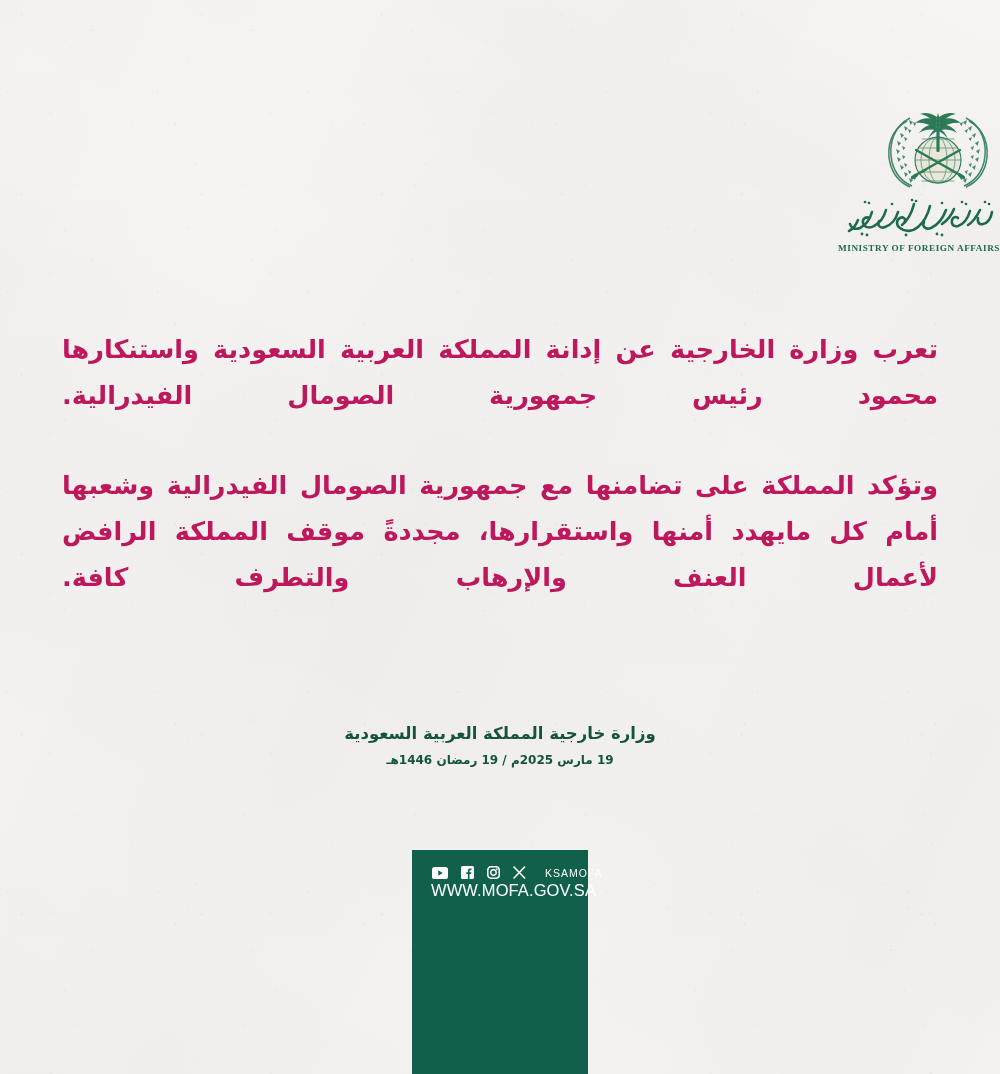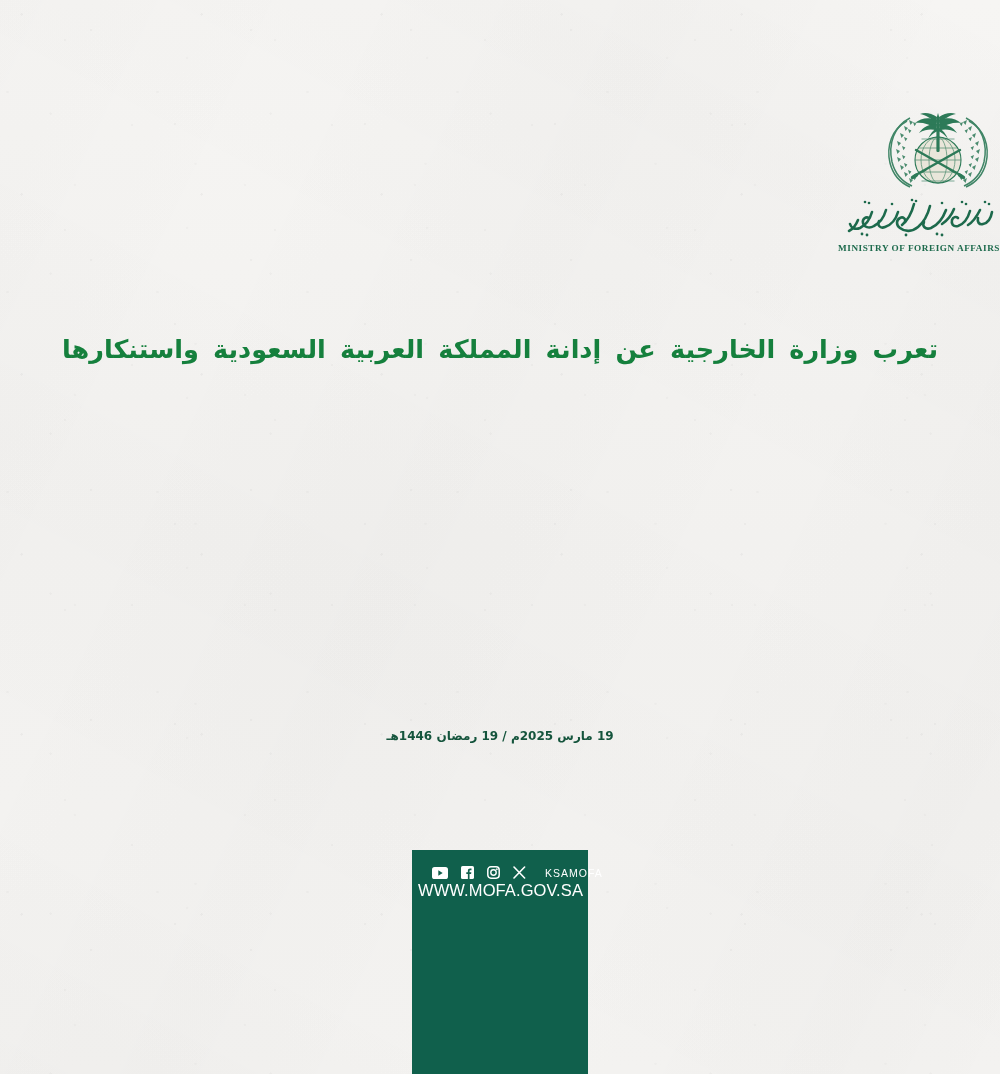--- a/index.html
+++ b/index.html
@@ -70,21 +70,21 @@
     top: 326px;
     right: 62px;
     left: 62px;
     text-align: justify;
     text-align-last: justify;
     direction: rtl;
   }
   .para {
     font-size: 25.5px;
     line-height: 46px;
-    color: #15803d;
+    color: #be185d;
     font-weight: bold;
     font-family: "DejaVu Sans", "Liberation Sans", sans-serif;
     text-align: justify;
     text-align-last: justify;
     margin: 0;
   }
   #para-gap { height: 44px; }
 
   
   #signature {
@@ -132,21 +132,21 @@
     color: #ffffff;
     font-size: 10.5px;
     letter-spacing: 1.0px;
     margin-left: 6px;
     font-family: "Liberation Sans", "DejaVu Sans", sans-serif;
   }
   #footer-url {
     color: #ffffff;
     font-size: 16.5px;
     letter-spacing: .1px;
-    margin: 2px 0 0 6px;
+    margin: 2px 0 0 19px;
     font-family: "Liberation Sans", "DejaVu Sans", sans-serif;
   }
 </style>
 </head>
 <body>
 
 <div id="paper-texture"></div>
 
 <div id="emblem-block">
 
@@ -272,27 +272,34 @@
     </g>
   </svg>
 
   <div id="wordmark-en">MINISTRY OF FOREIGN AFFAIRS</div>
 </div>
 
 <div id="statement">
 
   <div class="para">
     <div>تعرب وزارة الخارجية عن إدانة المملكة العربية السعودية واستنكارها</div>
+    <div class="last-left">محمود رئيس جمهورية الصومال الفيدرالية.</div>
   </div>
 
   <div id="para-gap"></div>
 
+  <div class="para">
+    <div>وتؤكد المملكة على تضامنها مع جمهورية الصومال الفيدرالية وشعبها</div>
+    <div>أمام كل مايهدد أمنها واستقرارها، مجددةً موقف المملكة الرافض</div>
+    <div class="last-left">لأعمال العنف والإرهاب والتطرف كافة.</div>
+  </div>
 </div>
 
 <div id="signature">
+  <div id="signature-org">وزارة خارجية المملكة العربية السعودية</div>
   <div id="signature-date">19 مارس 2025م / 19 رمضان 1446هـ</div>
 </div>
 
 <div id="footer-panel">
 
   <div id="footer-social-row">
 
     <svg class="social-icon" width="16" height="12" viewBox="0 0 16 12" aria-hidden="true">
       <rect x="0" y="0" width="16" height="12" rx="2.6" fill="#ffffff"></rect>
       <path d="M6.3 3.3 L10.7 6 L6.3 8.7 Z" fill="#10604c"></path>

